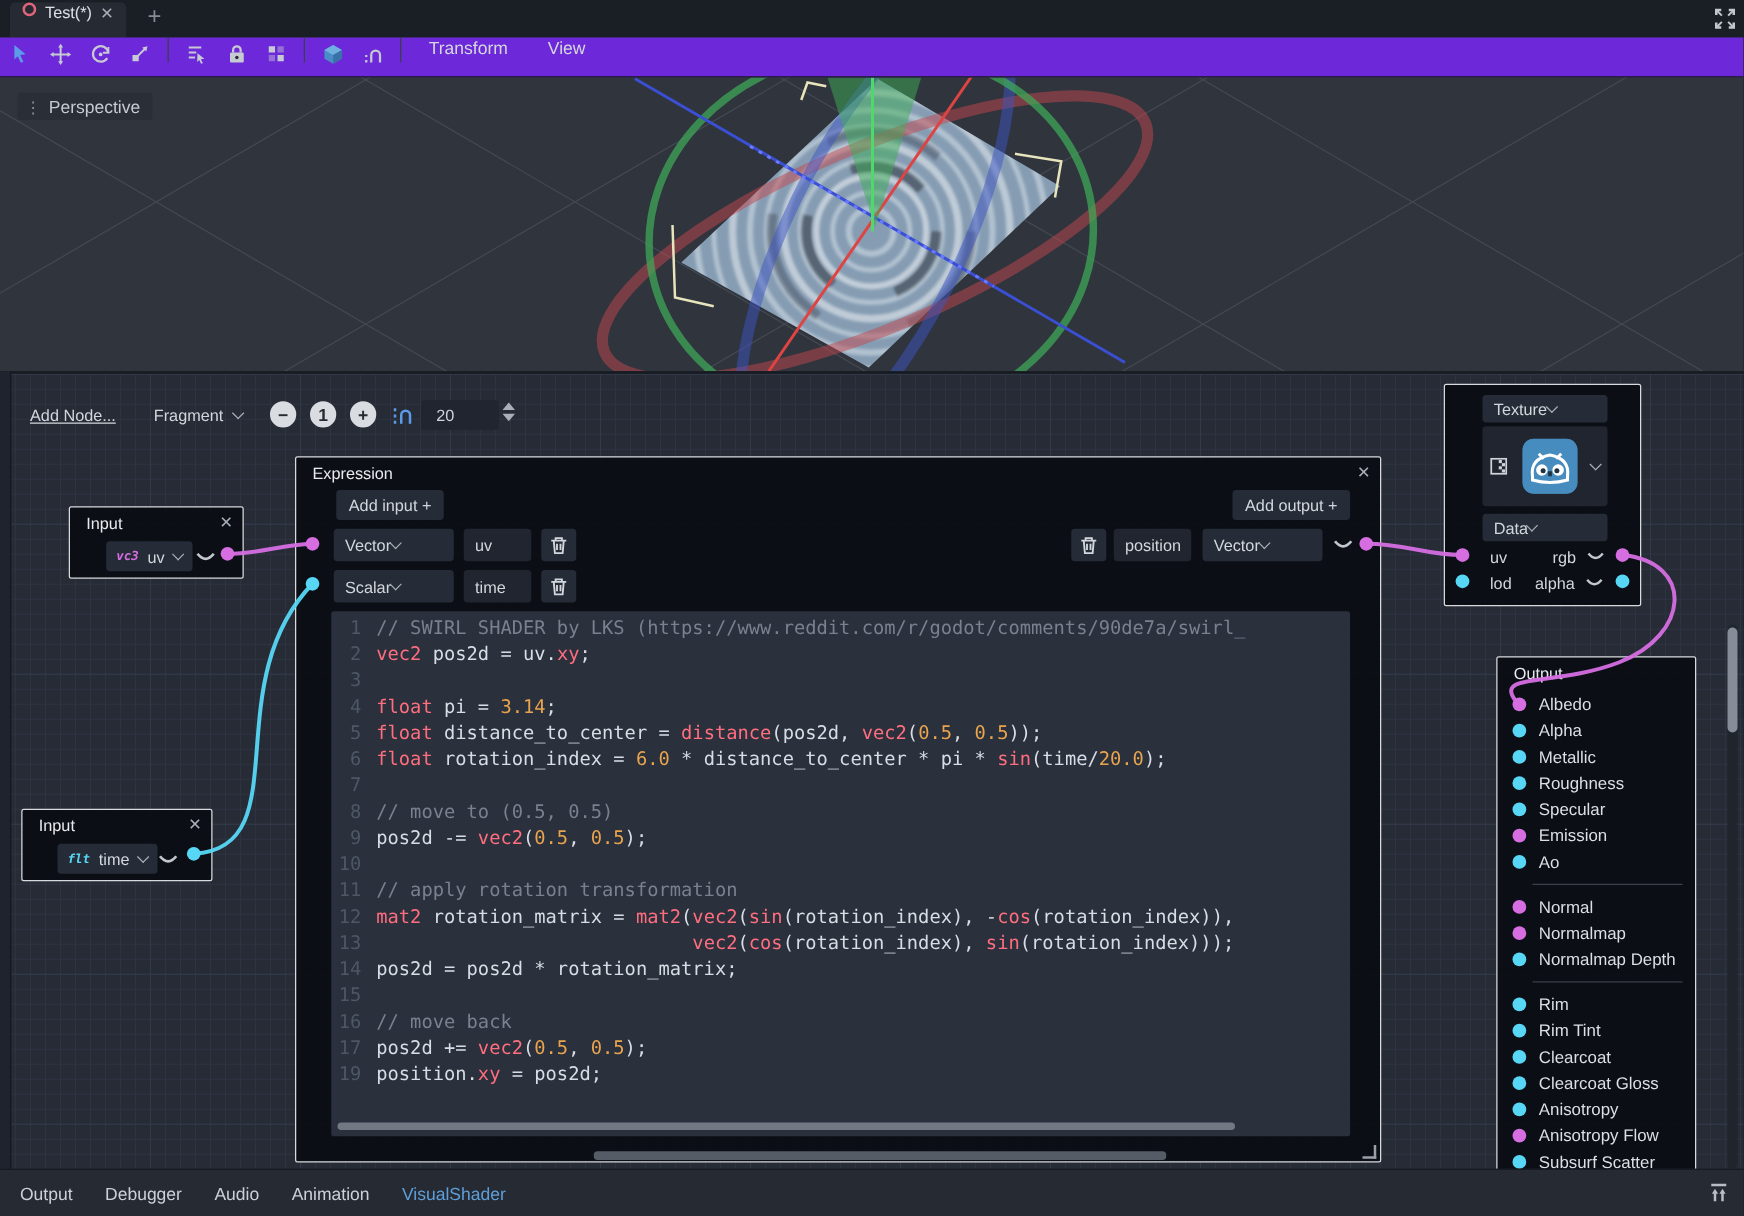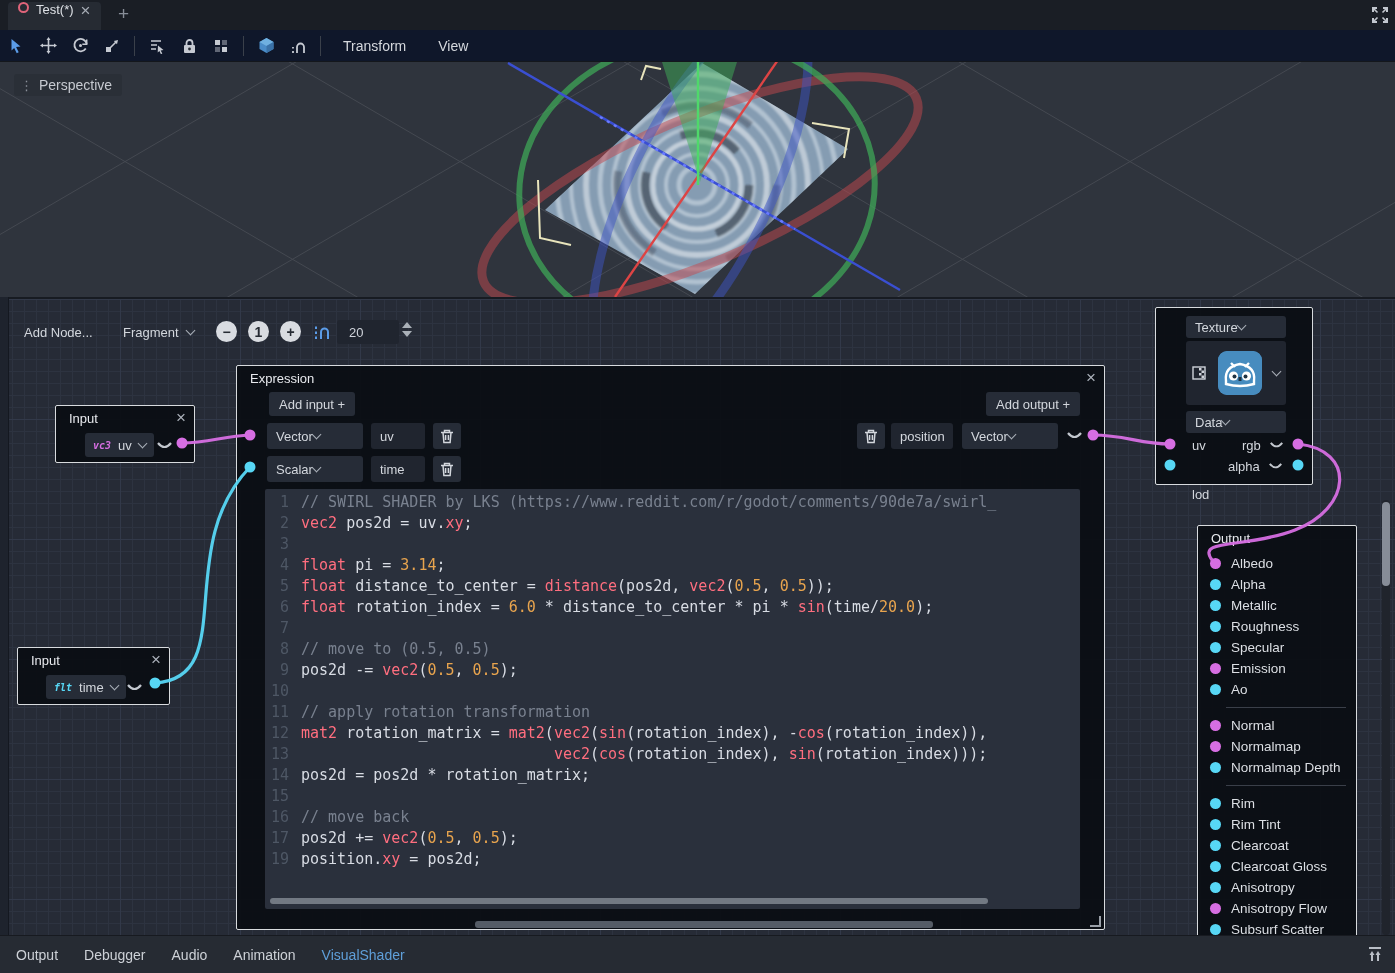--- a/index.html
+++ b/index.html
@@ -12,22 +12,22 @@
   .tabbar{position:absolute;left:0;top:0;width:100%;height:30px;background:#1a1e25;}
   .scene-tab{position:absolute;left:8px;top:2px;height:28px;padding:0 10px;display:flex;
              align-items:flex-start;gap:7px;background:#262b33;border-radius:4px 4px 0 0;font-size:13px;color:#dde0e5;}
   .o-icon{width:11px;height:11px;border:2.6px solid #e0647a;border-radius:50%;}
   .tab-close{color:#a7adb6;font-size:17px;line-height:1;cursor:default;}
   .newtab{position:absolute;left:118px;top:3px;font-size:19px;color:#878d97;}
   .fullscreen{position:absolute;right:6px;top:6px;width:18px;height:18px;}
   .fullscreen svg{stroke:#c2c7ce;}
 
   
-  .toolbar{position:absolute;left:0;top:30px;width:100%;height:32px;background:#0f172a;
-           border-bottom:1px solid #14171c;display:flex;align-items:center;}
+  .toolbar{position:absolute;left:0;top:30px;width:100%;height:32px;background:#6d28d9;
+           border-bottom:1px solid #14171c;display:flex;align-items:flex-start;}
   .tbtn{width:32px;height:26px;display:flex;align-items:center;justify-content:center;flex:none;}
   .tsep{width:1px;height:20px;background:#3a404a;margin:0 6px;flex:none;}
   .tmenu{padding:0 16px;font-size:14px;color:#d5d8dd;flex:none;}
 
   
   .viewport{position:absolute;left:0;top:62px;width:1395px;height:235px;background:#2f343d;overflow:hidden;}
   .persp{position:absolute;left:14px;top:12px;display:flex;gap:6px;align-items:center;
          font-size:14px;color:#c7cad1;background:rgba(38,43,51,.55);padding:3px 10px 3px 6px;border-radius:3px;}
   .persp .dots{color:#8b919b;font-size:13px;letter-spacing:0;}
 
@@ -270,21 +270,21 @@
     </svg>
     <div class="persp">
       <span class="dots">⋮</span>
       <span>Perspective</span>
     </div>
   </div>
 
   <div class="graph"></div>
   <div class="graph-edge"></div>
 
-  <div class="gtb gtb-btn" style="left:14px;top:319px;">Add Node...</div>
+  <div class="gtb gtb-btn" style="left:14px;top:319px;text-decoration:underline;">Add Node...</div>
   <div class="gtb gtb-dd" style="left:113px;top:319px;">
     <span>Fragment</span>
     <span class="chev"></span>
   </div>
   <div class="gtb zoombtn" style="left:216px;top:321px;">−</div>
   <div class="gtb zoombtn" style="left:248px;top:321px;">1</div>
   <div class="gtb zoombtn" style="left:280px;top:321px;">+</div>
   <div class="gtb" style="left:312px;top:321px;">
     <svg width="20" height="20" viewBox="0 0 20 20" fill="none" stroke="#5b9ce8" stroke-width="2">
       <path d="M4 18V5" stroke-dasharray="2.5 2.5"></path>
@@ -481,21 +481,21 @@
       </svg>
       <span class="chev"></span>
     </div>
     <div class="ndd" style="left:30px;top:103px;width:100px;height:22px;">
       <span>Data</span>
       <span class="chev"></span>
     </div>
     <div class="port-row" style="left:36px;top:130px;">
       <span>uv</span>
     </div>
-    <div class="port-row" style="left:36px;top:151px;margin-top:28px;">
+    <div class="port-row" style="left:36px;top:151px;">
       <span>lod</span>
     </div>
     <div class="port-row" style="left:86px;top:130px;">
       <span>rgb</span>
       <svg width="15" height="9" viewBox="0 0 17 10" fill="none" stroke="#c2c7ce" stroke-width="2.2">
           <path d="M2 2q6.5 8 13 0"></path>
         </svg>
     </div>
     <div class="port-row" style="left:72px;top:151px;">
       <span>alpha</span>

